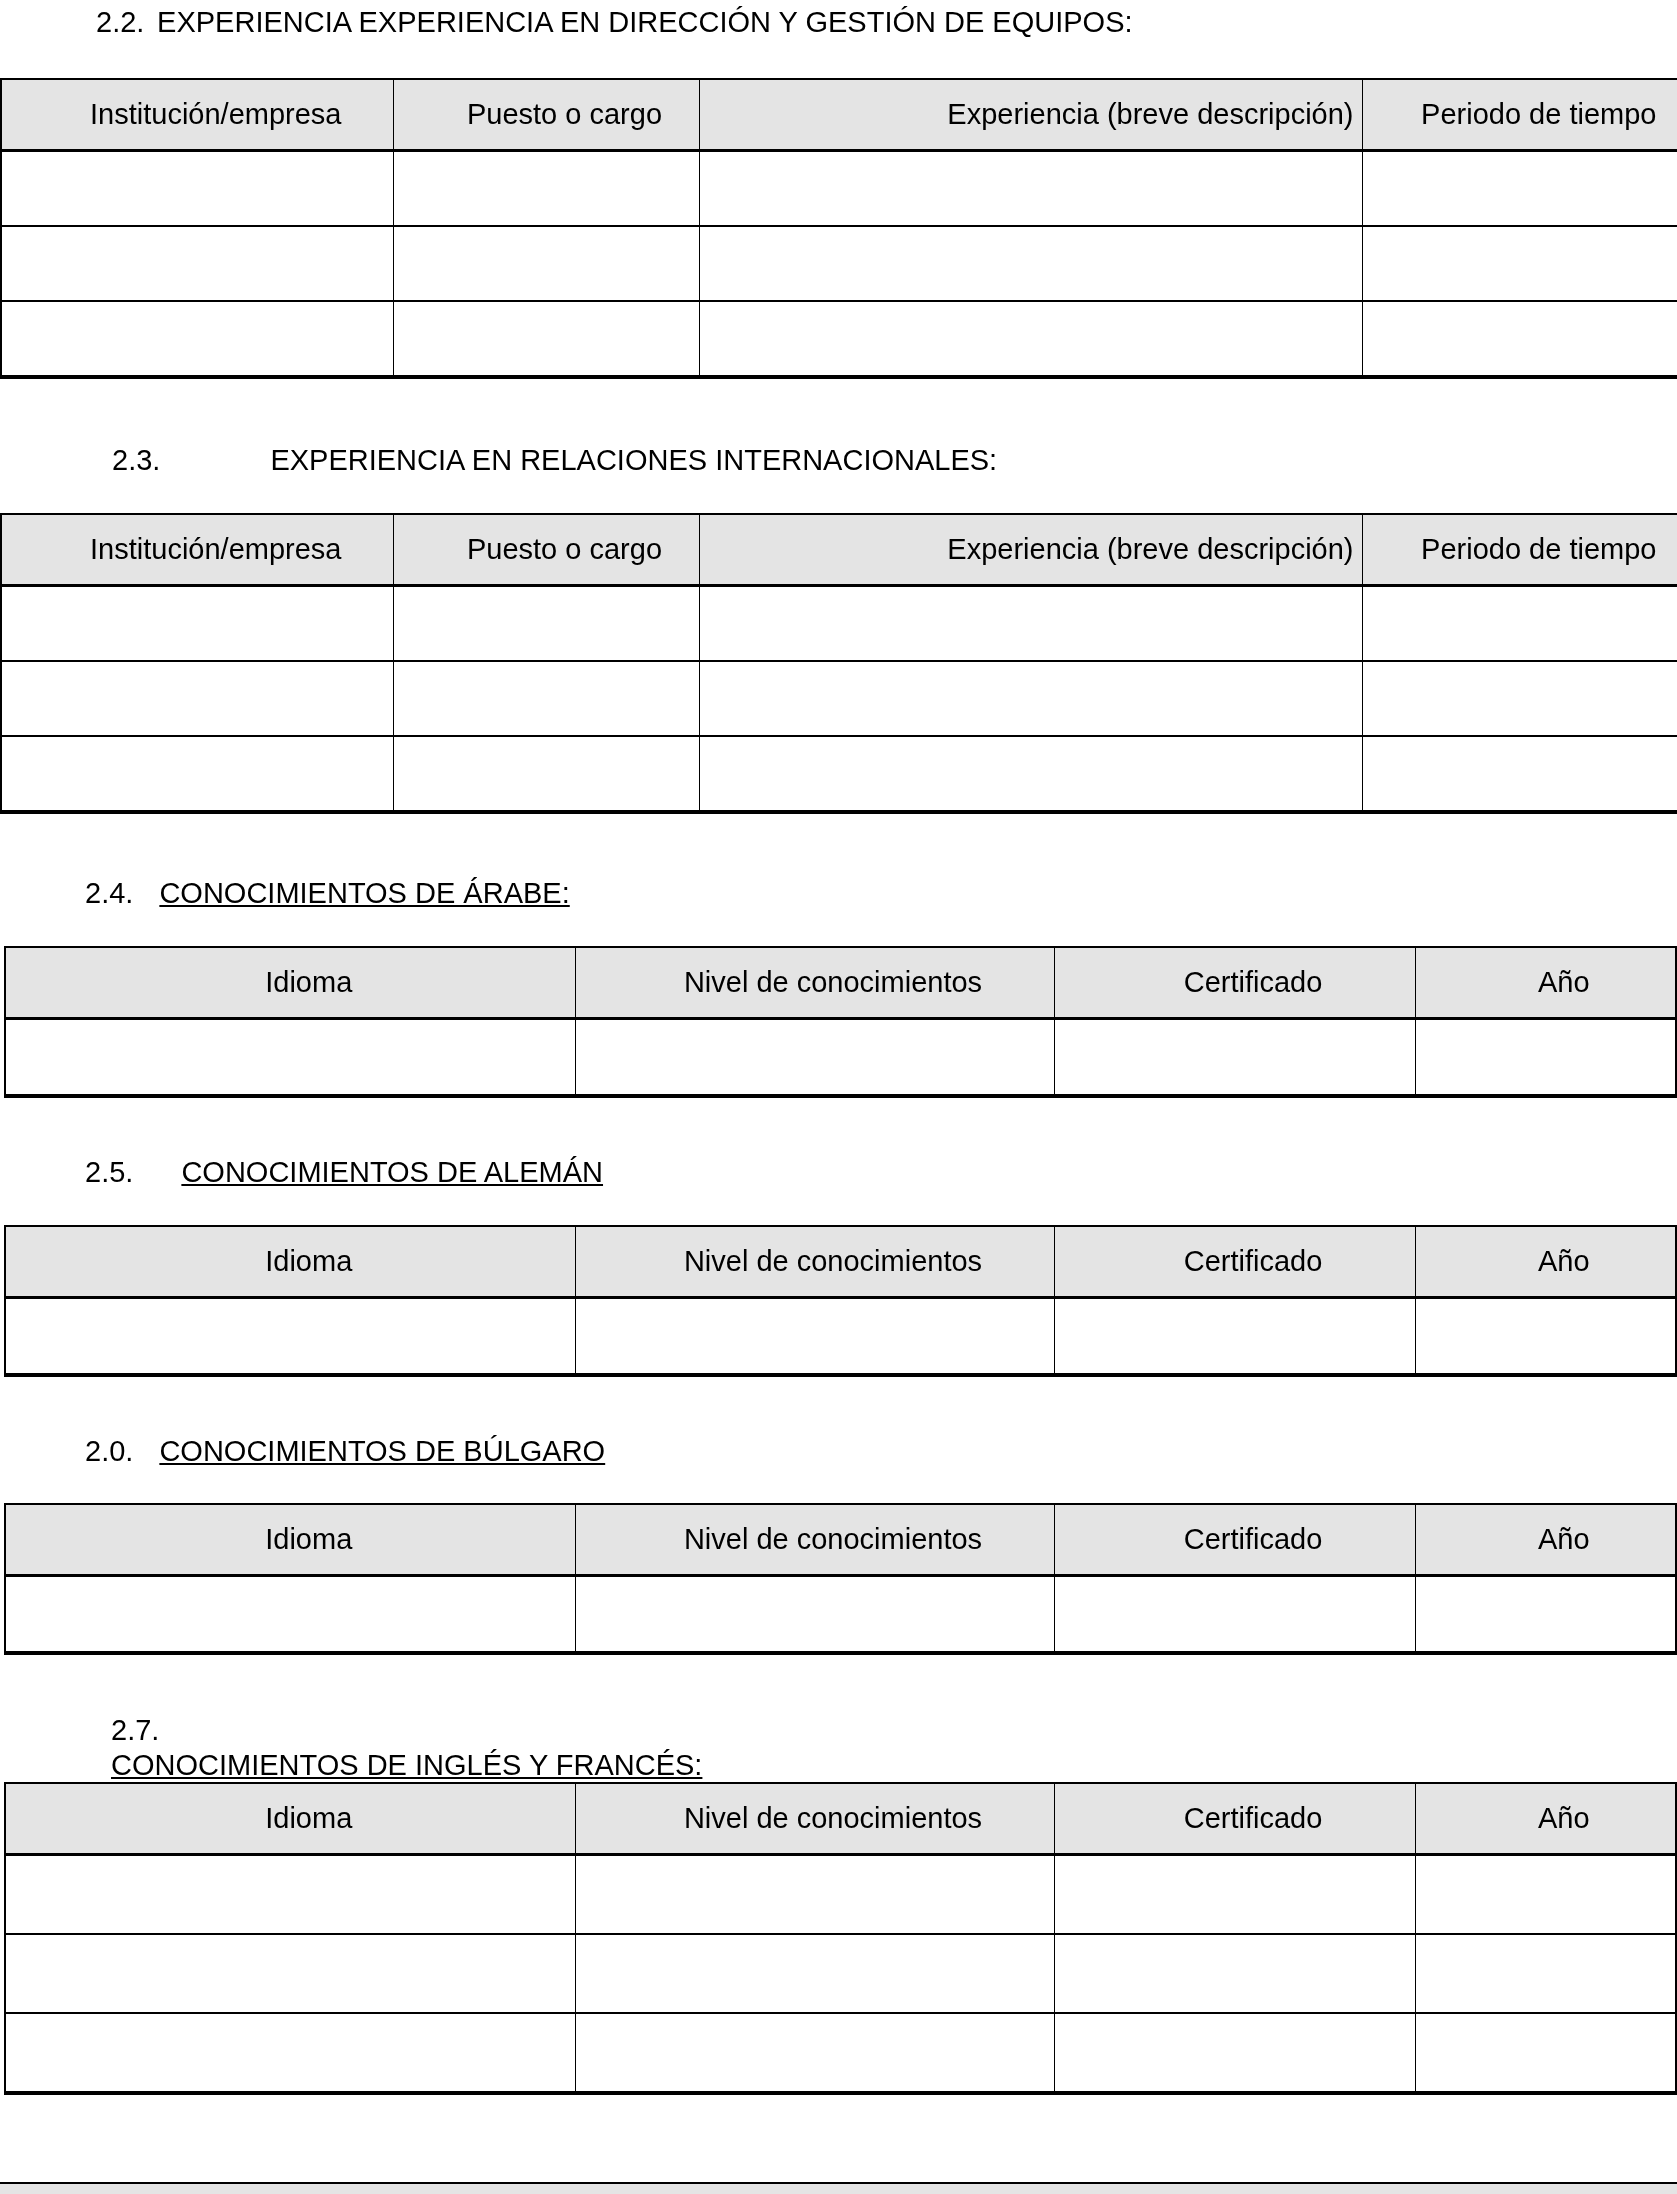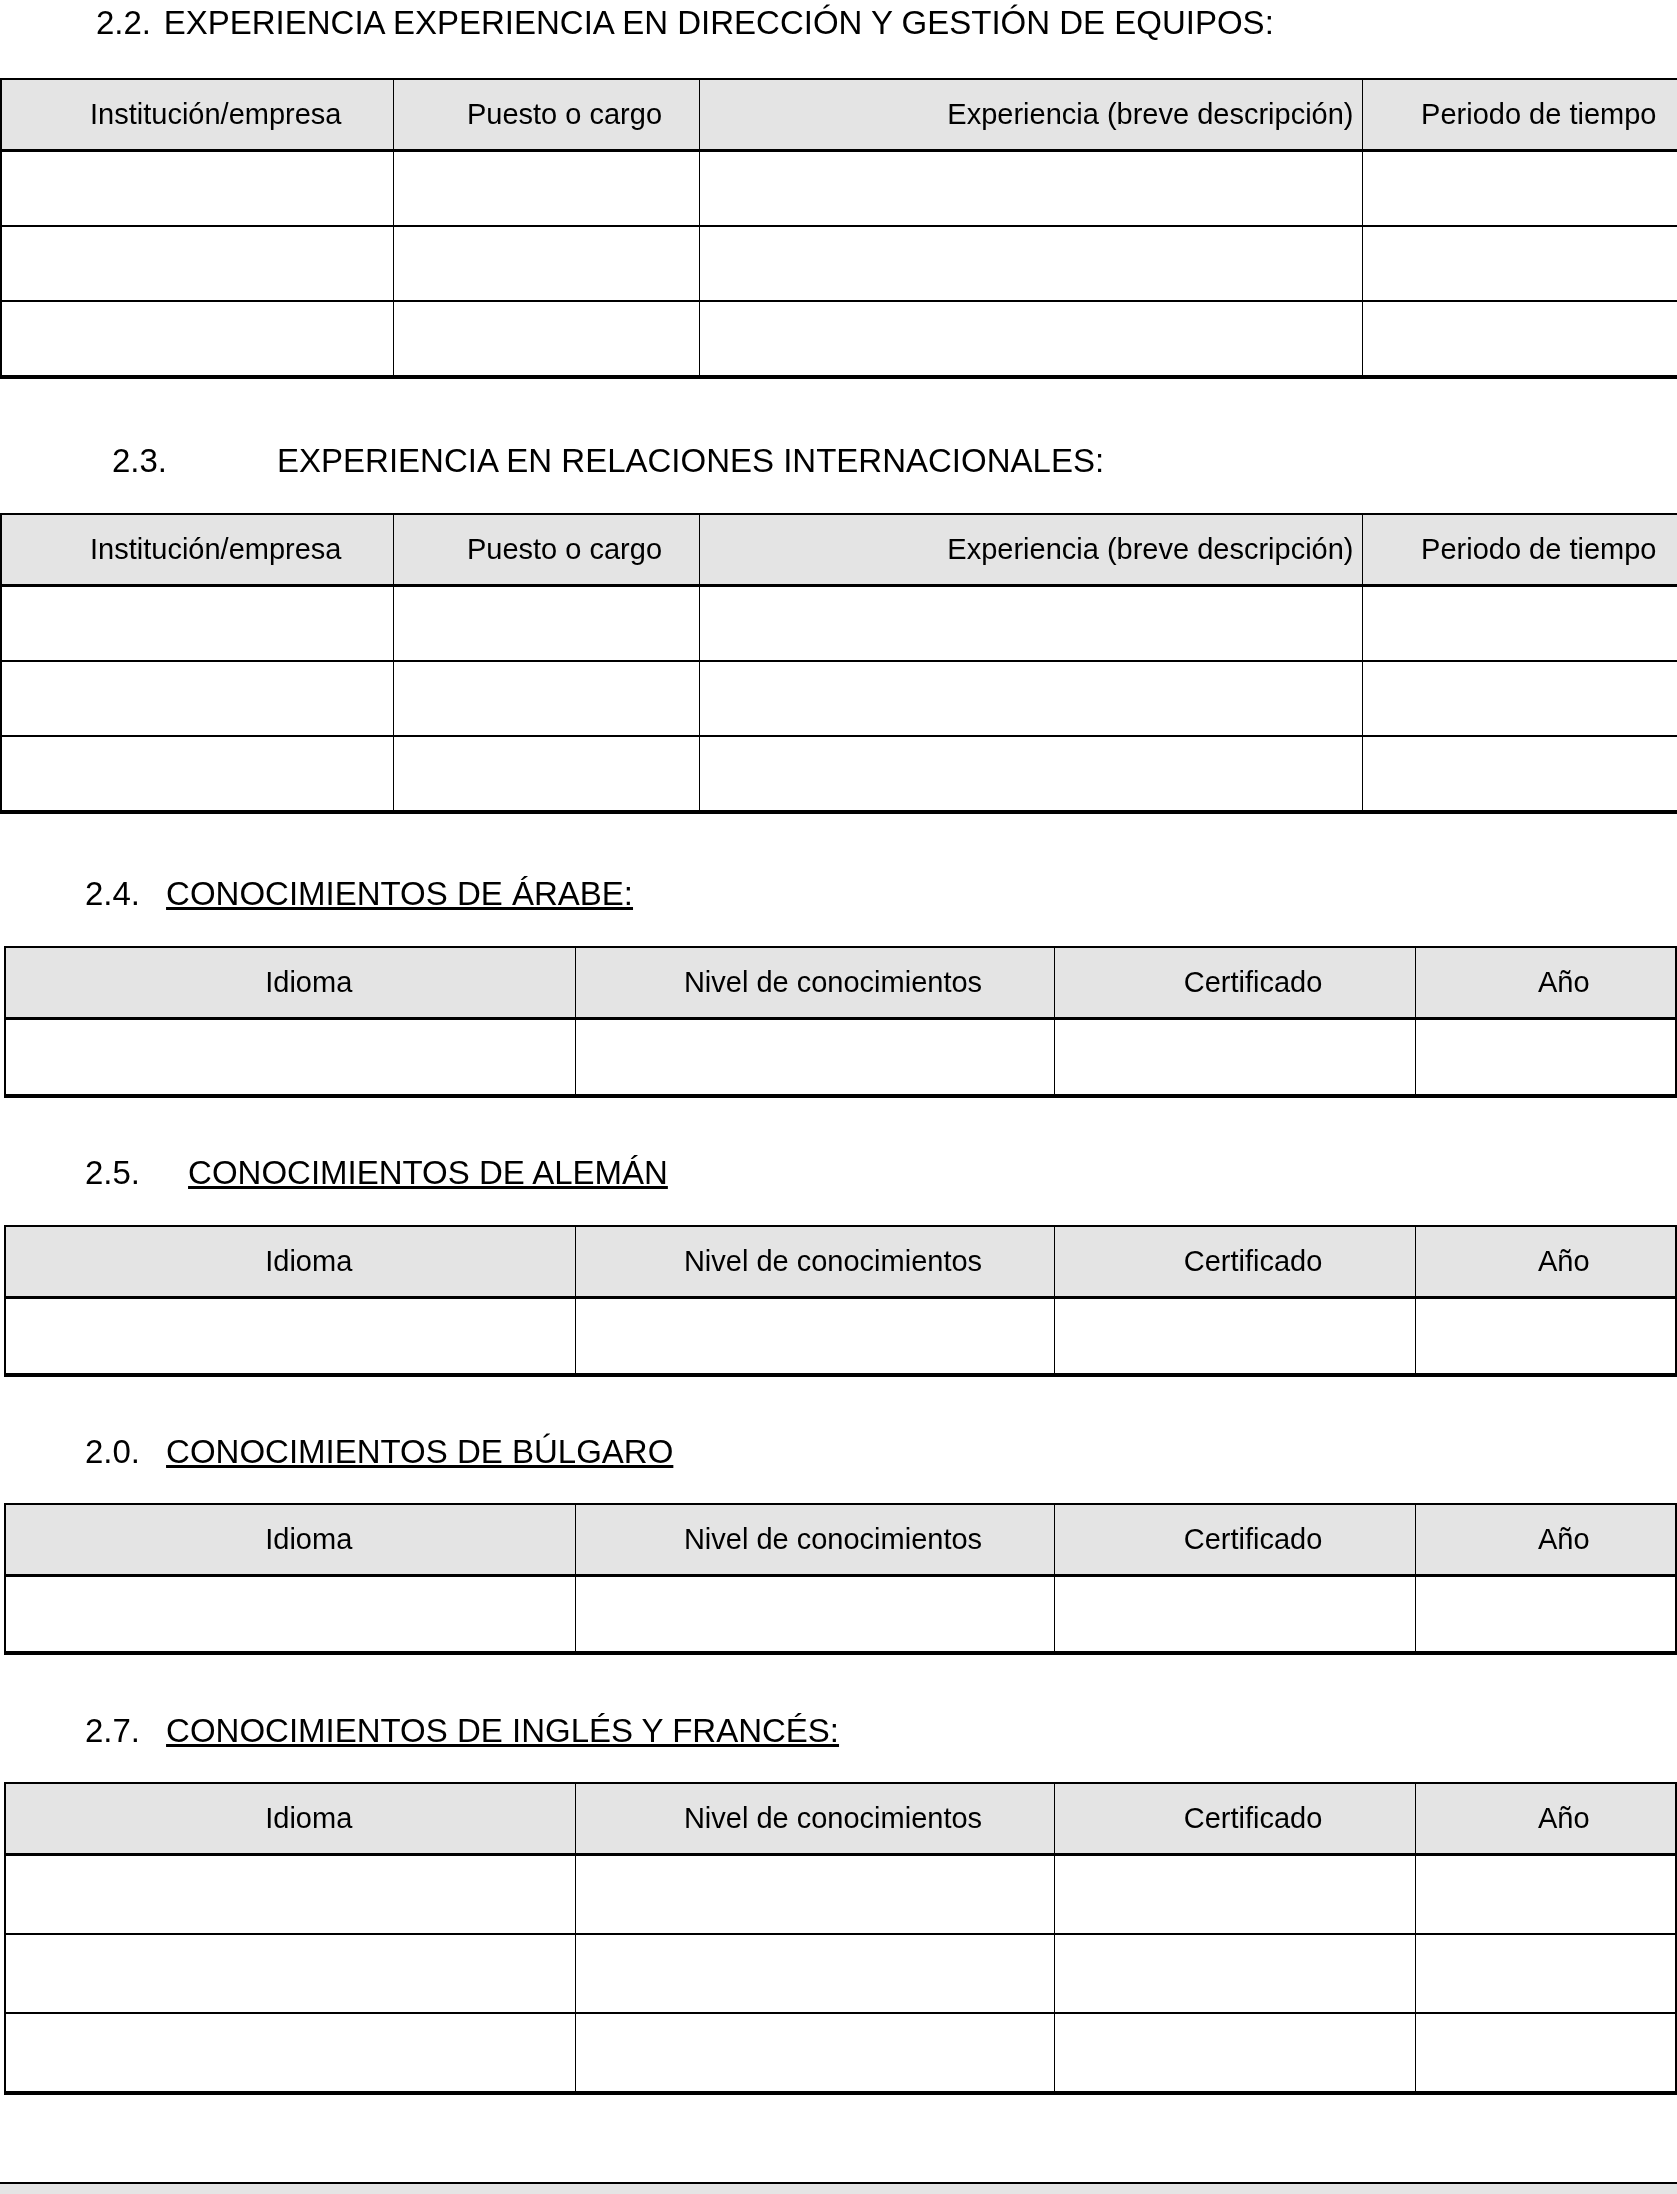--- a/index.html
+++ b/index.html
@@ -13,32 +13,32 @@
     height: 2194px;
     background: #ffffff;
     font-family: "Liberation Sans", sans-serif;
     color: #000000;
     overflow: hidden;
   }
   .heading {
     position: absolute;
     display: flex;
     align-items: baseline;
-    font-size: 33px;
+    font-size: 29px;
     line-height: 35px;
     white-space: nowrap;
   }
   .h-22 { top: 4.8px;    left: 96px; }
   .h-22 .ttl { margin-left: 12.7px; }
   .h-23 { top: 443px;  left: 112px; }
   .h-23 .ttl { margin-left: 110px; }
   .h-24 { top: 876px; left: 85px; }
   .h-25 { top: 1155px; left: 85px; gap: 22px; }
   .h-26 { top: 1434px; left: 85px; }
-  .h-27 { top: 1713px; left: 85px; }
+  .h-27 { top: 1713px; left: 85px; flex-direction: column; }
   .h-24 .ttl, .h-25 .ttl, .h-26 .ttl, .h-27 .ttl { margin-left: 26px; text-decoration: underline; }
 
   table.doc-table {
     position: absolute;
     border-collapse: collapse;
     table-layout: fixed;
     font-size: 29px;
   }
   .exp-table { left: 0;   width: 1678px; }
   .lang-table { left: 4px; width: 1670px; }

